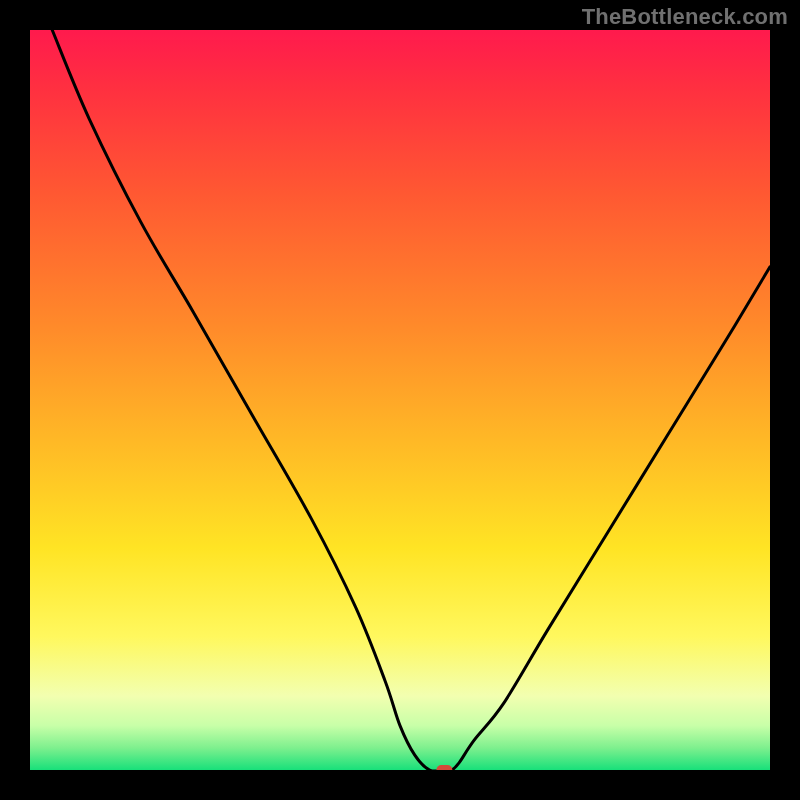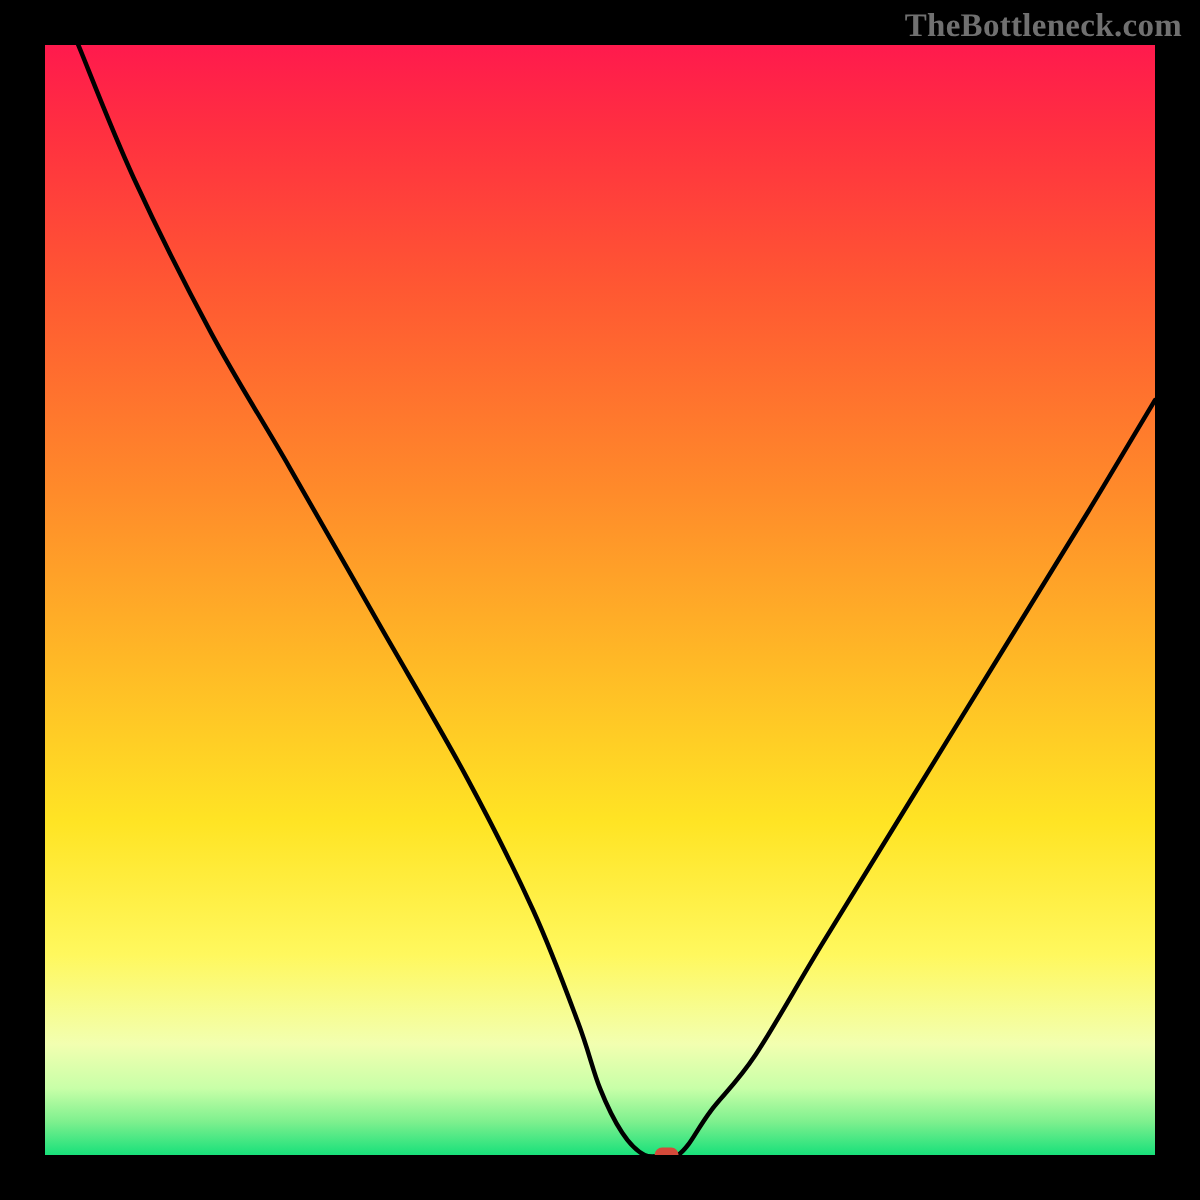--- a/index.html
+++ b/index.html
@@ -19,21 +19,20 @@
   }
   .watermark {
     position: absolute;
     top: 4px;
     right: 12px;
     color: #707070;
     font-size: 22px;
     font-weight: 600;
     letter-spacing: 0.2px;
     z-index: 10;
-    font-family: Liberation Serif, serif;
   }
   .plot {
     position: absolute;
     left: 30px;
     top: 30px;
     width: 740px;
     height: 740px;
   }
   .gradient {
     position: absolute;

